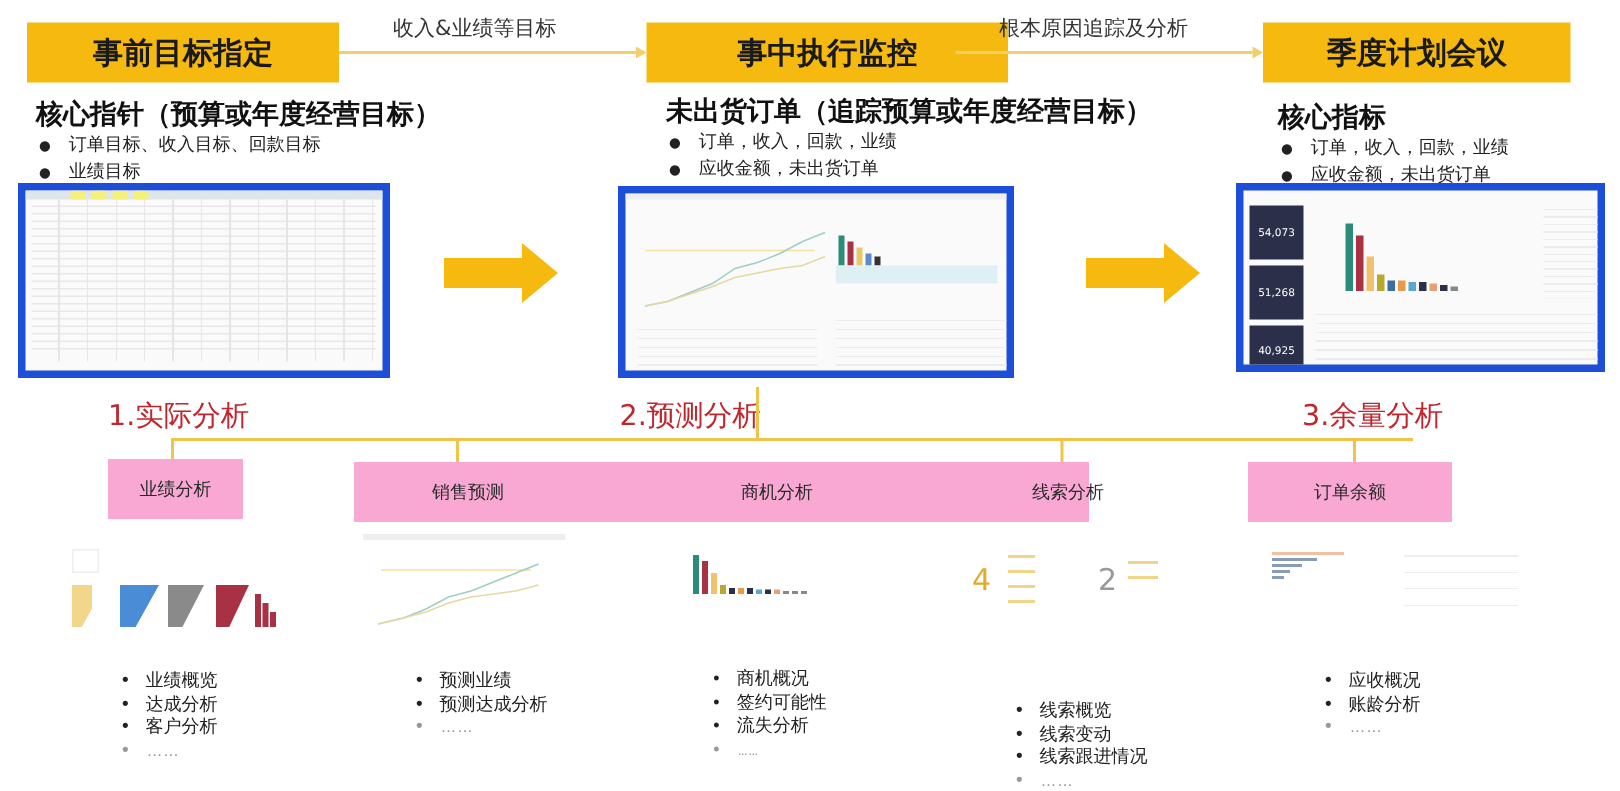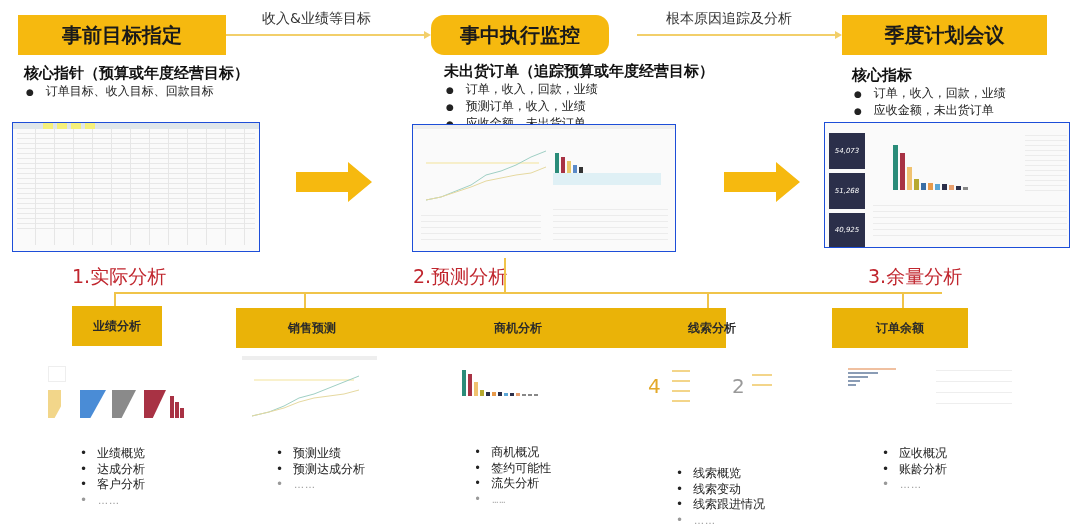--- a/index.html
+++ b/index.html
@@ -2,68 +2,68 @@
 <html><head>
 <meta charset="utf-8">
 <style>
   * { box-sizing: border-box; margin: 0; padding: 0; }
   body { width: 1080px; height: 527px; background: #ffffff; font-family: "DejaVu Sans", "Liberation Sans", sans-serif; position: relative; overflow: hidden; color: #222; }
   .abs { position: absolute; }
   .stage-box { position: absolute; background: #f6b90f; color: #1a1a1a; font-weight: bold; font-size: 20px; display: flex; align-items: center; justify-content: center; height: 40px; }
   .flow-line { position: absolute; height: 2px; background: #f2cf6a; }
   .flow-head { position: absolute; width: 0; height: 0; border-top: 4px solid transparent; border-bottom: 4px solid transparent; border-left: 7px solid #f2cf6a; }
   .flow-label { position: absolute; font-size: 14px; color: #333; }
-  .metric-title { font-weight: bold; font-size: 15px; color: #111; }
+  .metric-title { font-weight: bold; font-size: 18px; color: #111; }
   .metric-list { list-style: none; font-size: 12px; color: #222; line-height: 16px; }
   .metric-list li::before { content: "●"; font-size: 9px; margin-right: 12px; margin-left: 2px; }
-  .shot { position: absolute; background: #fafafa; border: 1px solid #1d4ed8; overflow: hidden; font-style: italic; }
+  .shot { position: absolute; background: #fafafa; border: 5px solid #1d4ed8; overflow: hidden; }
   .big-arrow { position: absolute; }
   .section-label { position: absolute; font-size: 19px; color: #c0262e; }
   .h-line { position: absolute; height: 2px; background: #f0c44a; }
   .v-line { position: absolute; width: 2px; background: #f0c44a; }
-  .cat-box { position: absolute; background: #eab308; height: 40px; display: flex; align-items: center; font-size: 12px; font-weight: bold; color: #2a2a2a; }
+  .cat-box { position: absolute; background: #f9a8d4; height: 40px; display: flex; align-items: center; font-size: 12px; font-weight: normal; color: #2a2a2a; }
   .cat-box span { position: absolute; transform: translateX(-50%); white-space: nowrap; }
   .thumb { position: absolute; background: #fff; overflow: hidden; }
   .sub-list { position: absolute; list-style: none; font-size: 12px; color: #222; line-height: 15.5px; }
   .sub-list li::before { content: "•"; margin-right: 10px; font-size: 12px; }
   .sub-list li.more { color: #999; letter-spacing: 1px; font-size: 10px; }
   .row { height: 5px; border-bottom: 1px solid #e8e8e8; }
 </style>
 </head>
 <body>
 
 <div class="stage-box" style="left:18px;top:15px;width:208px;">
     <span>事前目标指定</span>
   </div>
-<div class="stage-box" style="left:431px;top:15px;width:178px;border-radius:13px;">
+<div class="stage-box" style="left:431px;top:15px;width:241px;">
     <span>事中执行监控</span>
   </div>
 <div class="stage-box" style="left:842px;top:15px;width:205px;">
     <span>季度计划会议</span>
   </div>
 
 <div class="flow-line" style="left:226px;top:34px;width:198px;"></div>
 <div class="flow-head" style="left:424px;top:31px;"></div>
 <div class="flow-label" style="left:262px;top:10px;">收入&amp;业绩等目标</div>
 
 <div class="flow-line" style="left:637px;top:34px;width:198px;"></div>
 <div class="flow-head" style="left:835px;top:31px;"></div>
 <div class="flow-label" style="left:666px;top:10px;">根本原因追踪及分析</div>
 
 <div class="abs" style="left:24px;top:64px;">
   <div class="metric-title">核心指针（预算或年度经营目标）</div>
   <ul class="metric-list">
     <li>订单目标、收入目标、回款目标</li>
+    <li>业绩目标</li>
   </ul>
 </div>
 <div class="abs" style="left:444px;top:62px;">
   <div class="metric-title">未出货订单（追踪预算或年度经营目标）</div>
   <ul class="metric-list">
     <li>订单，收入，回款，业绩</li>
-    <li>预测订单，收入，业绩</li>
     <li>应收金额，未出货订单</li>
   </ul>
 </div>
 <div class="abs" style="left:852px;top:66px;">
   <div class="metric-title">核心指标</div>
   <ul class="metric-list">
     <li>订单，收入，回款，业绩</li>
     <li>应收金额，未出货订单</li>
   </ul>
 </div>

